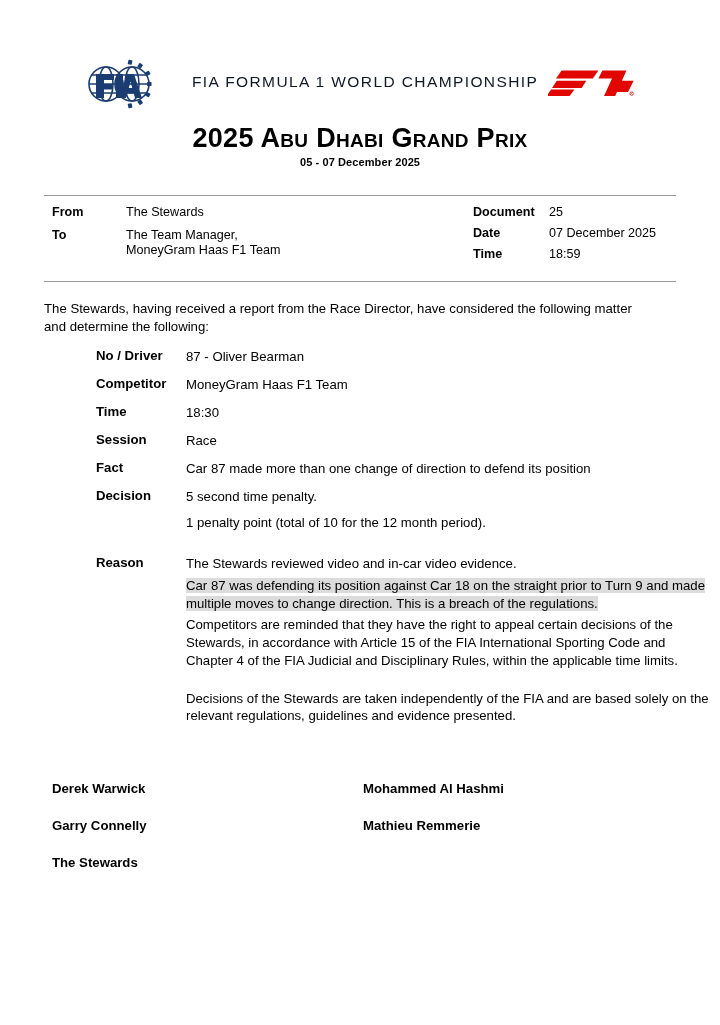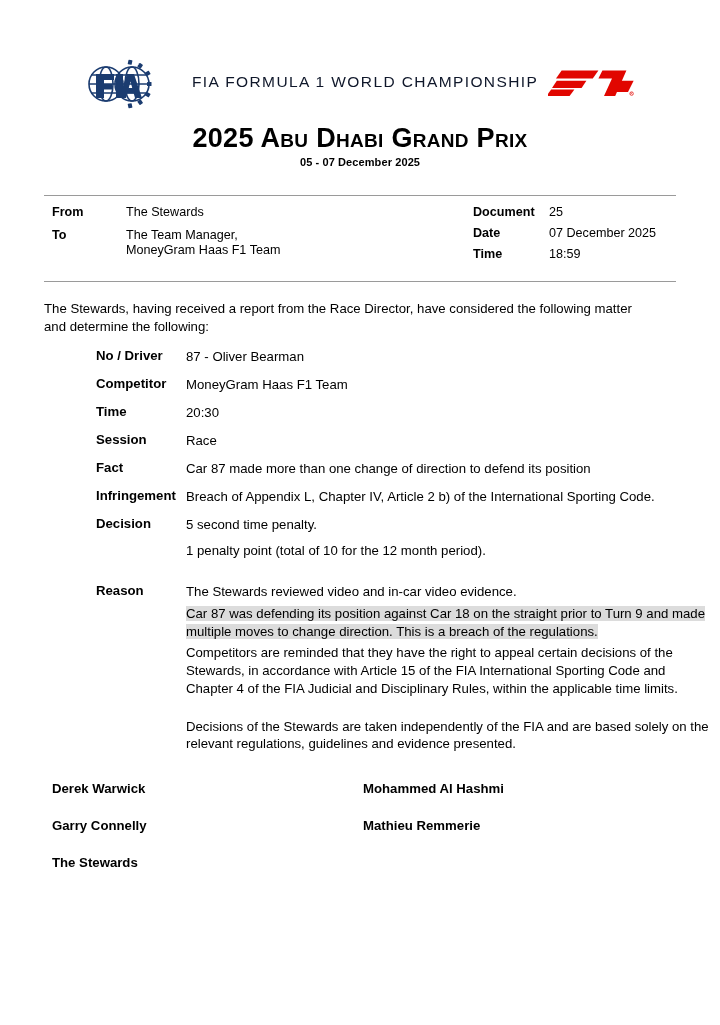--- a/index.html
+++ b/index.html
@@ -299,37 +299,33 @@
       <span class="f-value">87 - Oliver Bearman</span>
     </div>
 
     <div class="field">
       <span class="f-label">Competitor</span>
       <span class="f-value">MoneyGram Haas F1 Team</span>
     </div>
 
     <div class="field">
       <span class="f-label">Time</span>
-      <span class="f-value">20:30</span>
+      <span class="f-value">18:30</span>
     </div>
 
     <div class="field">
       <span class="f-label">Session</span>
       <span class="f-value">Race</span>
     </div>
 
     <div class="field">
       <span class="f-label">Fact</span>
       <span class="f-value">Car 87 made more than one change of direction to defend its position</span>
     </div>
 
-    <div class="field">
-      <span class="f-label">Infringement</span>
-      <span class="f-value">Breach of Appendix L, Chapter IV, Article 2 b) of the International Sporting Code.</span>
-    </div>
 
     <div class="field decision">
       <span class="f-label">Decision</span>
       <span class="f-value">
         <span class="ln">5 second time penalty.</span>
         <span class="ln">1 penalty point (total of 10 for the 12 month period).</span>
       </span>
     </div>
 
     <div class="field reason">

